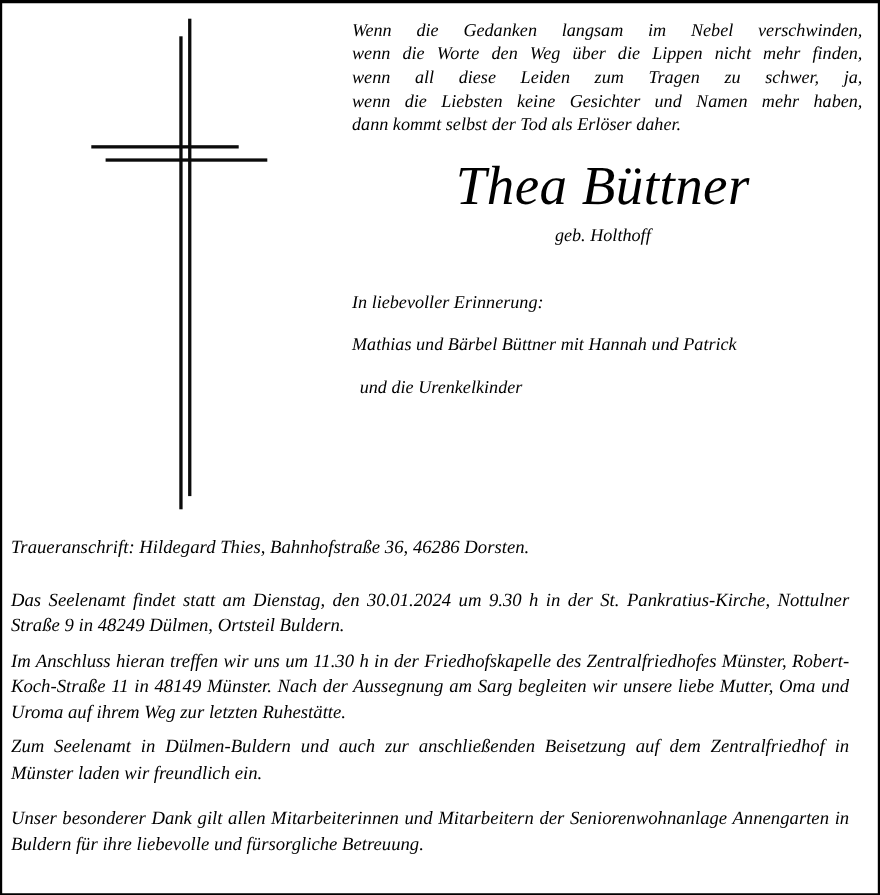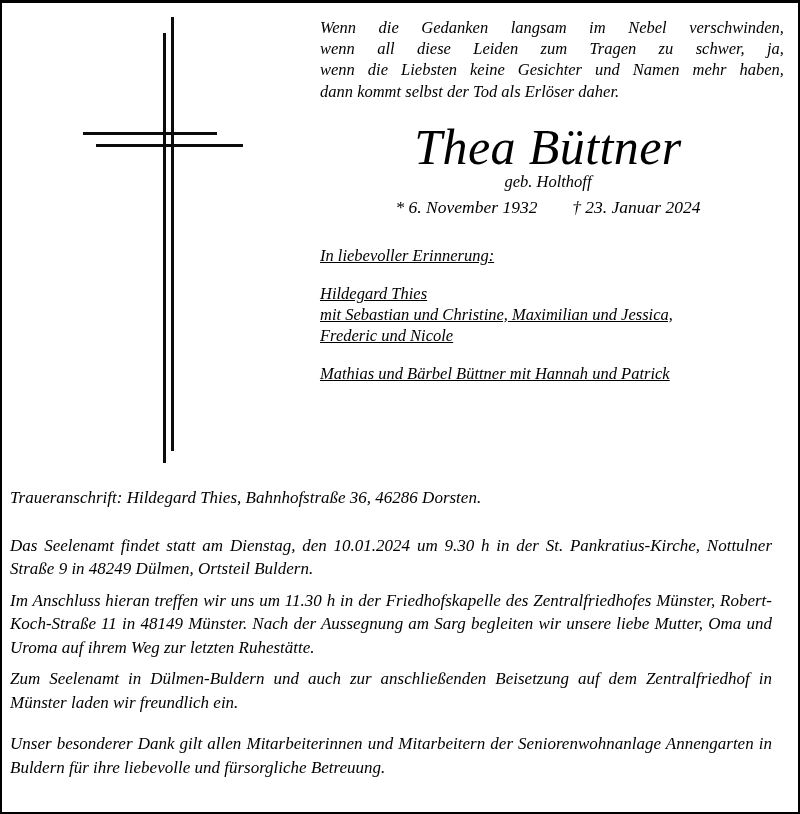--- a/index.html
+++ b/index.html
@@ -84,36 +84,35 @@
     font-style: italic;
     font-size: 50px;
     line-height: 46px;
     letter-spacing: 0.4px;
     white-space: nowrap;
   }
   .maiden-name {
     font-style: italic;
     font-size: 16.5px;
     line-height: 21px;
-    margin-top: 1px;
+    margin-top: 12px;
   }
   .lifedates {
     font-style: italic;
     font-size: 17.5px;
     line-height: 24px;
     margin-top: 3px;
   }
   .lifedates .gap { display: inline-block; width: 26px; }
 
   .memory {
-    margin-top: 26px;
+    margin-top: 40px;
     font-style: italic;
     font-size: 16.5px;
     line-height: 21px;
-    text-decoration: underline;
   }
   .memory .intro { display: block; }
   .memory .group {
     display: block;
     margin-top: 17px;
   }
   .memory .group .l { display: block; }
   .memory .final {
     display: block;
     margin-top: 18px;
@@ -152,55 +151,47 @@
       <span class="bar v1"></span>
       <span class="bar h1"></span>
       <span class="bar v2"></span>
       <span class="bar h2"></span>
     </div>
 
     <div class="headblock">
 
       <div class="poem">
         <span class="line justified">Wenn die Gedanken langsam im Nebel verschwinden,</span>
+        <span class="line justified">wenn die Worte den Weg über die Lippen nicht mehr finden,</span>
         <span class="line justified">wenn all diese Leiden zum Tragen zu schwer, ja,</span>
         <span class="line justified">wenn die Liebsten keine Gesichter und Namen mehr haben,</span>
         <span class="line plain">dann kommt selbst der Tod als Erlöser daher.</span>
       </div>
 
       <div class="nameblock">
         <div class="deceased-name">Thea Büttner</div>
         <div class="maiden-name">geb. Holthoff</div>
-        <div class="lifedates">
-          <span>* 6. November 1932</span>
-          <span class="gap"></span>
-          <span>† 23. Januar 2024</span>
-        </div>
       </div>
 
       <div class="memory">
         <span class="intro">In liebevoller Erinnerung:</span>
 
-        <span class="group">
-          <span class="l">Hildegard Thies</span>
-          <span class="l">mit Sebastian und Christine, Maximilian und Jessica,</span>
-          <span class="l">Frederic und Nicole</span>
-        </span>
 
 
         <span class="group">
           <span class="l">Mathias und Bärbel Büttner mit Hannah und Patrick</span>
         </span>
 
+        <span class="final">und die Urenkelkinder</span>
       </div>
 
     </div>
   </div>
 
   <div class="lower">
     <p class="first">Traueranschrift: Hildegard Thies, Bahnhofstraße 36, 46286 Dorsten.</p>
-    <p class="gap-lg">Das Seelenamt findet statt am Dienstag, den 10.01.2024 um 9.30 h in der St. Pankratius-Kirche, Nottulner Straße 9 in 48249 Dülmen, Ortsteil Buldern.</p>
+    <p class="gap-lg">Das Seelenamt findet statt am Dienstag, den 30.01.2024 um 9.30 h in der St. Pankratius-Kirche, Nottulner Straße 9 in 48249 Dülmen, Ortsteil Buldern.</p>
     <p class="gap-md">Im Anschluss hieran treffen wir uns um 11.30 h in der Friedhofskapelle des Zentralfriedhofes Münster, Robert-Koch-Straße 11 in 48149 Münster. Nach der Aussegnung am Sarg begleiten wir unsere liebe Mutter, Oma und Uroma auf ihrem Weg zur letzten Ruhestätte.</p>
     <p class="gap-md">Zum Seelenamt in Dülmen-Buldern und auch zur anschließenden Beisetzung auf dem Zentralfriedhof in Münster laden wir freundlich ein.</p>
     <p class="gap-sm">Unser besonderer Dank gilt allen Mitarbeiterinnen und Mitarbeitern der Seniorenwohnanlage Annengarten in Buldern für ihre liebevolle und fürsorgliche Betreuung.</p>
   </div>
 
 </div>
 
 </body></html>

